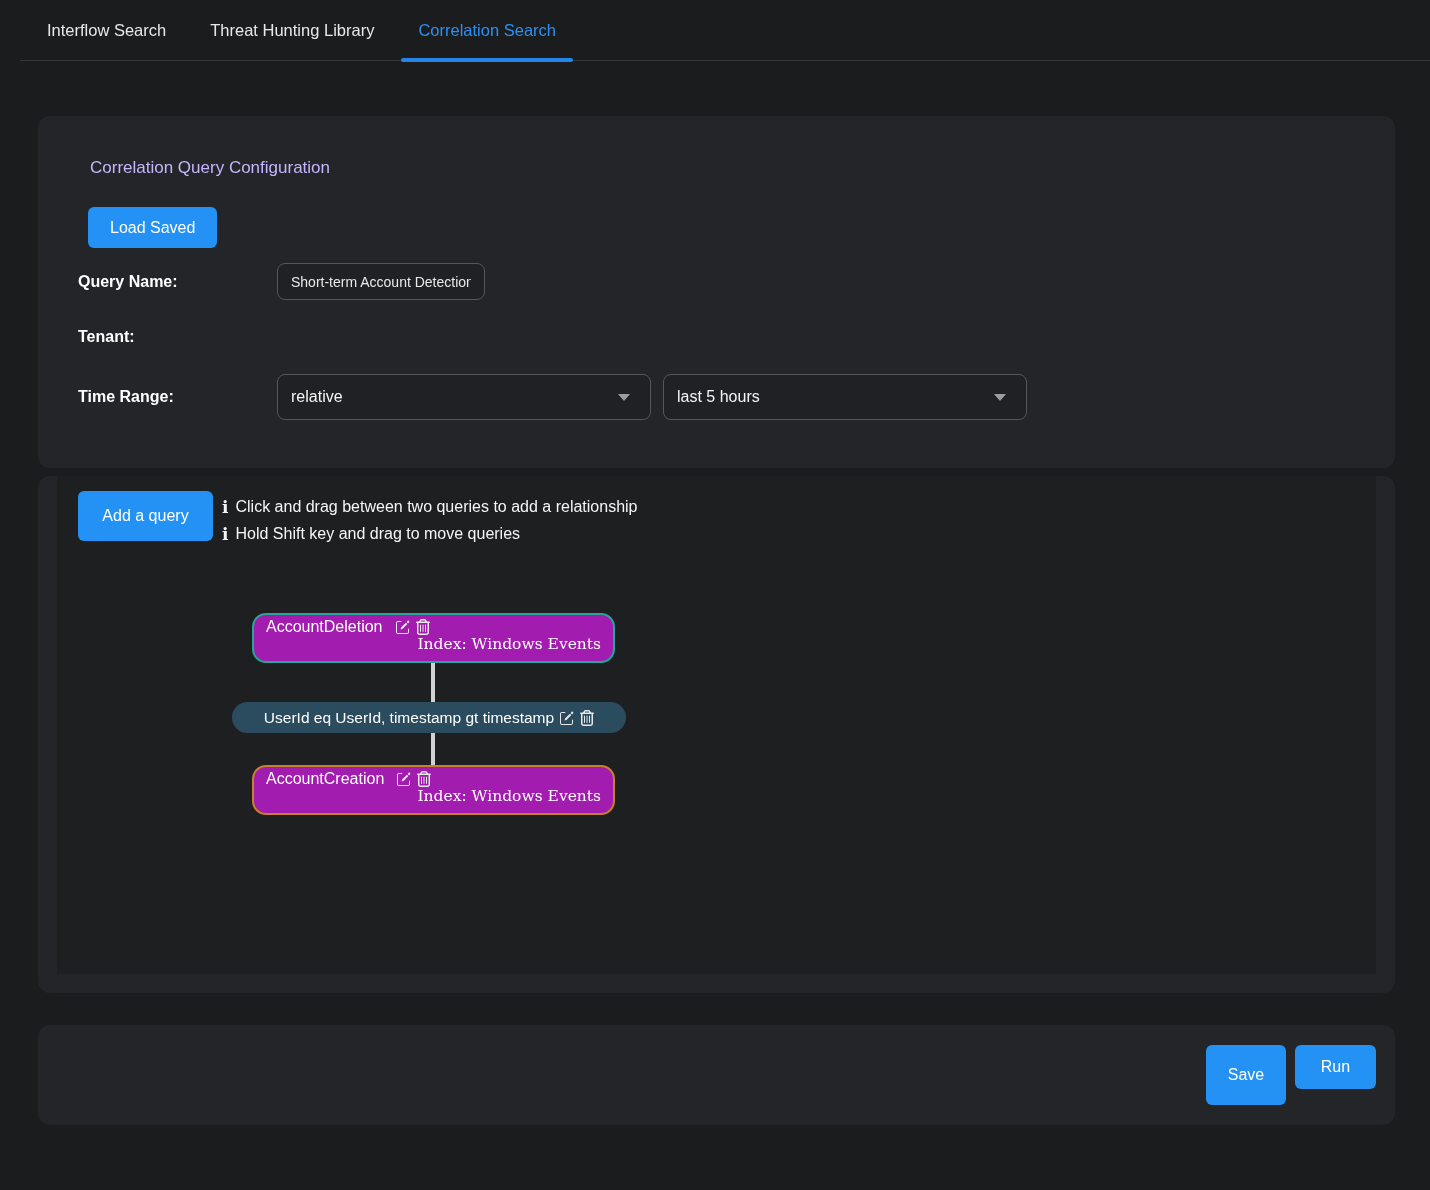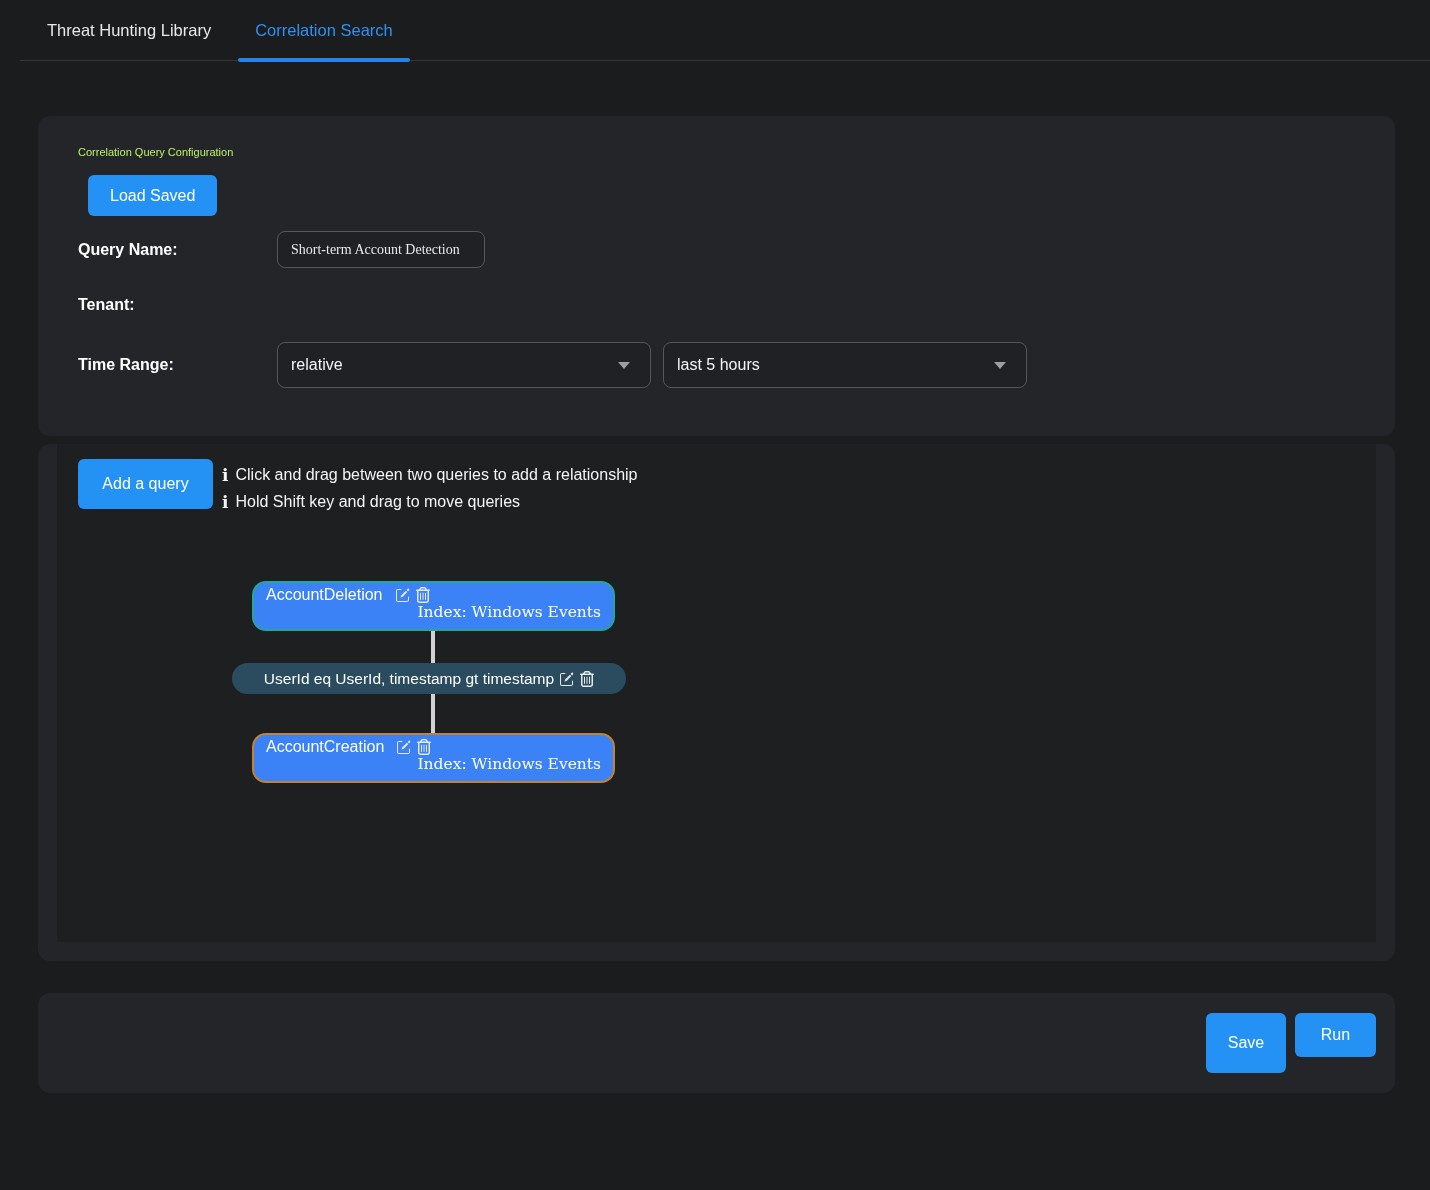--- a/index.html
+++ b/index.html
@@ -46,21 +46,21 @@
   
   .panel {
     background: #242528;
     border-radius: 12px;
     margin: 0 35px 0 38px;
   }
   .panel-config {
     margin-top: 55px;
     padding: 30px 40px 48px;
   }
-  .panel-title { font-size: 11px; font-weight: 400; color: #bef264; margin: 0; }
+  .panel-title { font-size: 17px; font-weight: 400; color: #c4b5fd; margin: 12px; }
 
   .btn-blue {
     display: inline-flex;
     align-items: center;
     justify-content: center;
     background: #2492f5;
     color: #ffffff;
     border: none;
     border-radius: 6px;
     font-size: 16px;
@@ -73,21 +73,21 @@
   .form-row.first { margin-top: 15px; }
   .form-label { width: 199px; font-size: 16px; font-weight: 700; color: #ffffff; }
 
   .text-input {
     width: 208px; height: 37px;
     background: #202124;
     border: 1px solid #55575a;
     border-radius: 8px;
     color: #e9e9e9;
     font-size: 14px;
-    font-family: Liberation Serif, serif;
+    font-family: Liberation Sans, sans-serif;
     padding: 0 13px;
     white-space: nowrap;
     overflow: hidden;
   }
   .select {
     position: relative;
     height: 46px;
     background: #202124;
     border: 1px solid #55575a;
     border-radius: 8px;
@@ -158,41 +158,41 @@
   .connector {
     position: absolute;
     left: 374px; top: 187px;
     width: 4px; height: 103px;
     background: #d2d2d2;
     z-index: 0;
   }
   .query-node {
     position: absolute;
     width: 363px; height: 50px;
-    background: #3b82f6;
+    background: #a21caf;
     border: 2px solid #888;
     border-radius: 14px;
     z-index: 1;
     padding: 3px 12px 0;
     cursor: pointer;
   }
   .query-node.n0 { left: 195px; top: 137px; }
   .query-node.n1 { left: 195px; top: 289px; }
   .node-title-row { display: flex; align-items: center; font-size: 16px; color: #ffffff; }
   .node-title { margin-right: 7px; }
   .node-index {
     text-align: right;
     font-family: "DejaVu Serif", serif;
     font-size: 15.5px;
     color: #ffffff;
     margin-top: -1px;
   }
   .rel-pill {
     position: absolute;
-    left: 175px; top: 219px;
+    left: 175px; top: 226px;
     height: 31px;
     width: 394px;
     background: #2b4c5f;
     border-radius: 16px;
     display: flex;
     align-items: center;
     justify-content: center;
     font-size: 15.5px;
     color: #ffffff;
     z-index: 2;
@@ -218,20 +218,23 @@
     top: 20px; right: 19px;
     display: flex;
   }
   .btn-save { width: 80px; height: 60px; }
   .btn-run { width: 81px; height: 44px; margin-left: 9px; }
 </style>
 </head>
 <body>
 
 <div class="tabbar">
+  <div class="tab">
+      <span>Interflow Search</span>
+    </div>
   <div class="tab">
       <span>Threat Hunting Library</span>
     </div>
   <div class="tab active">
       <span>Correlation Search</span>
     </div>
 </div>
 
 <div class="panel panel-config">
   <h2 class="panel-title">Correlation Query Configuration</h2>

